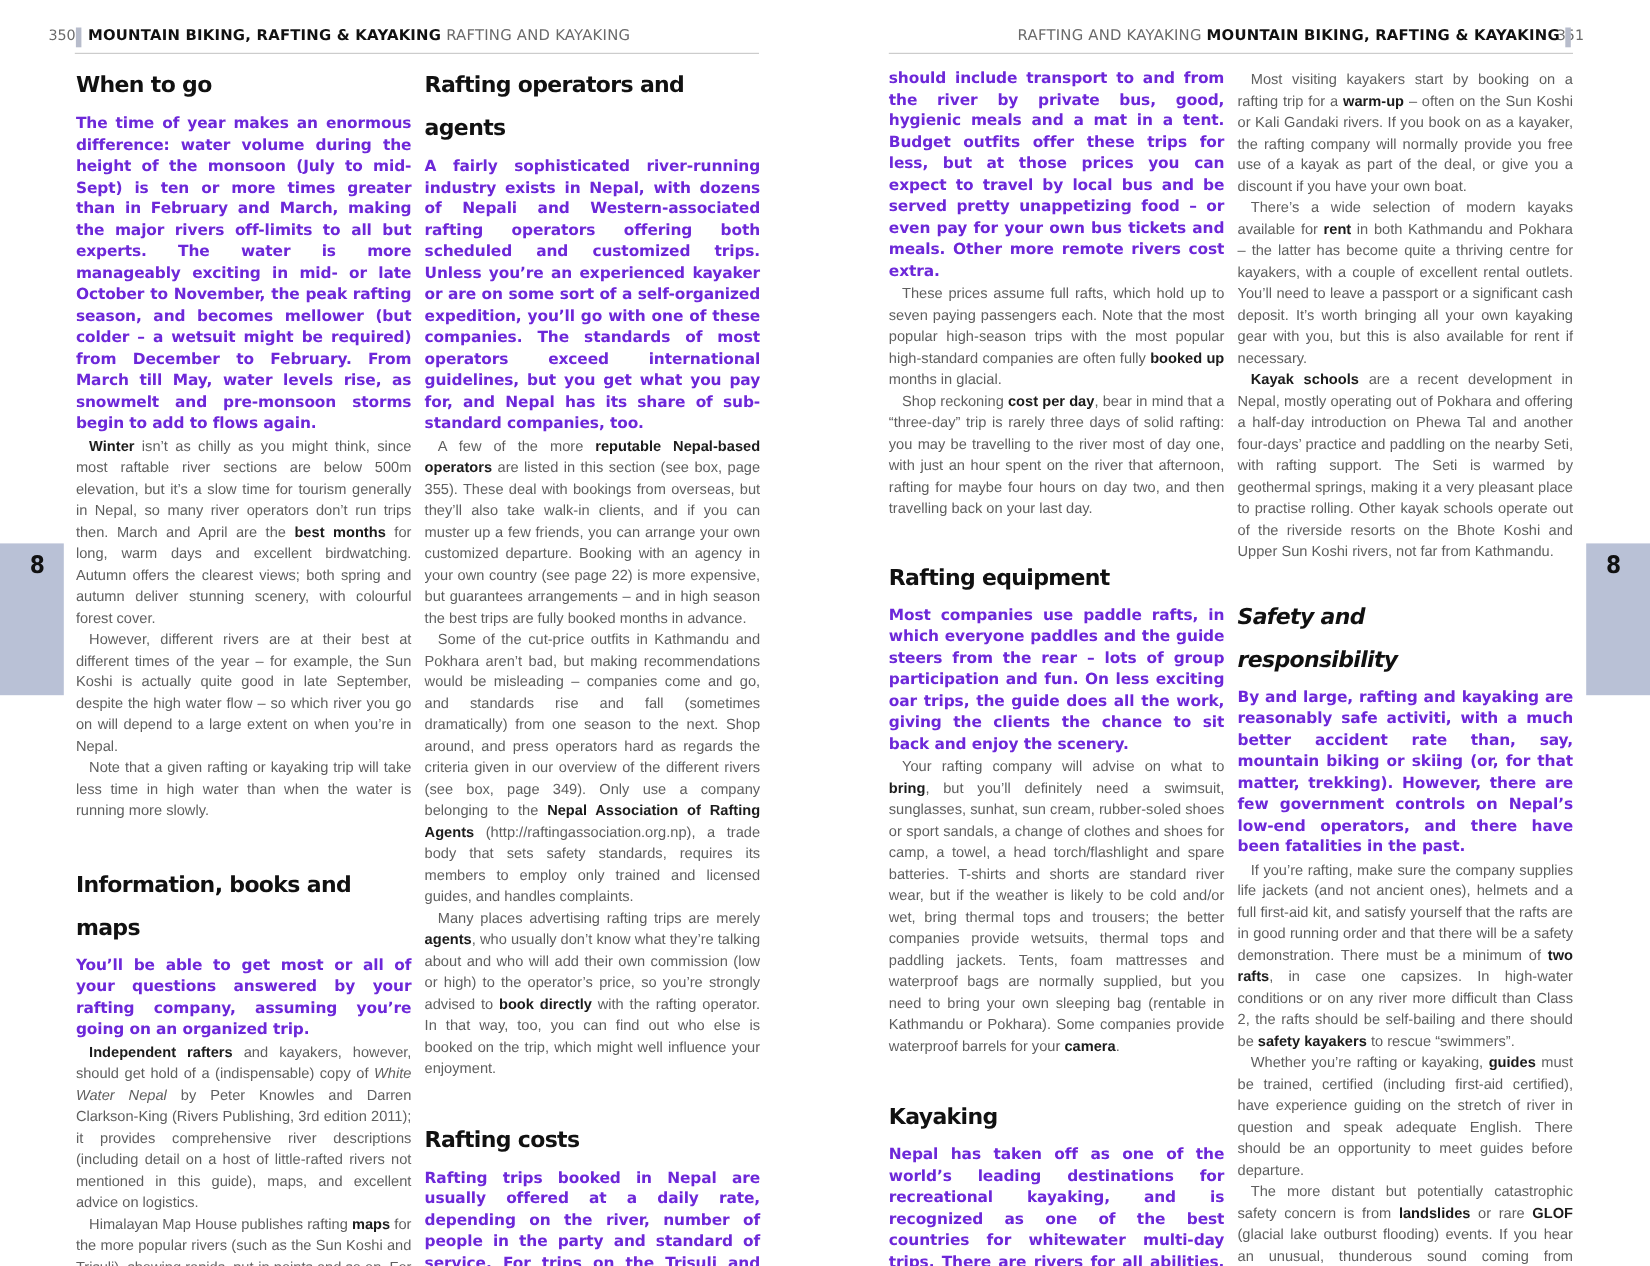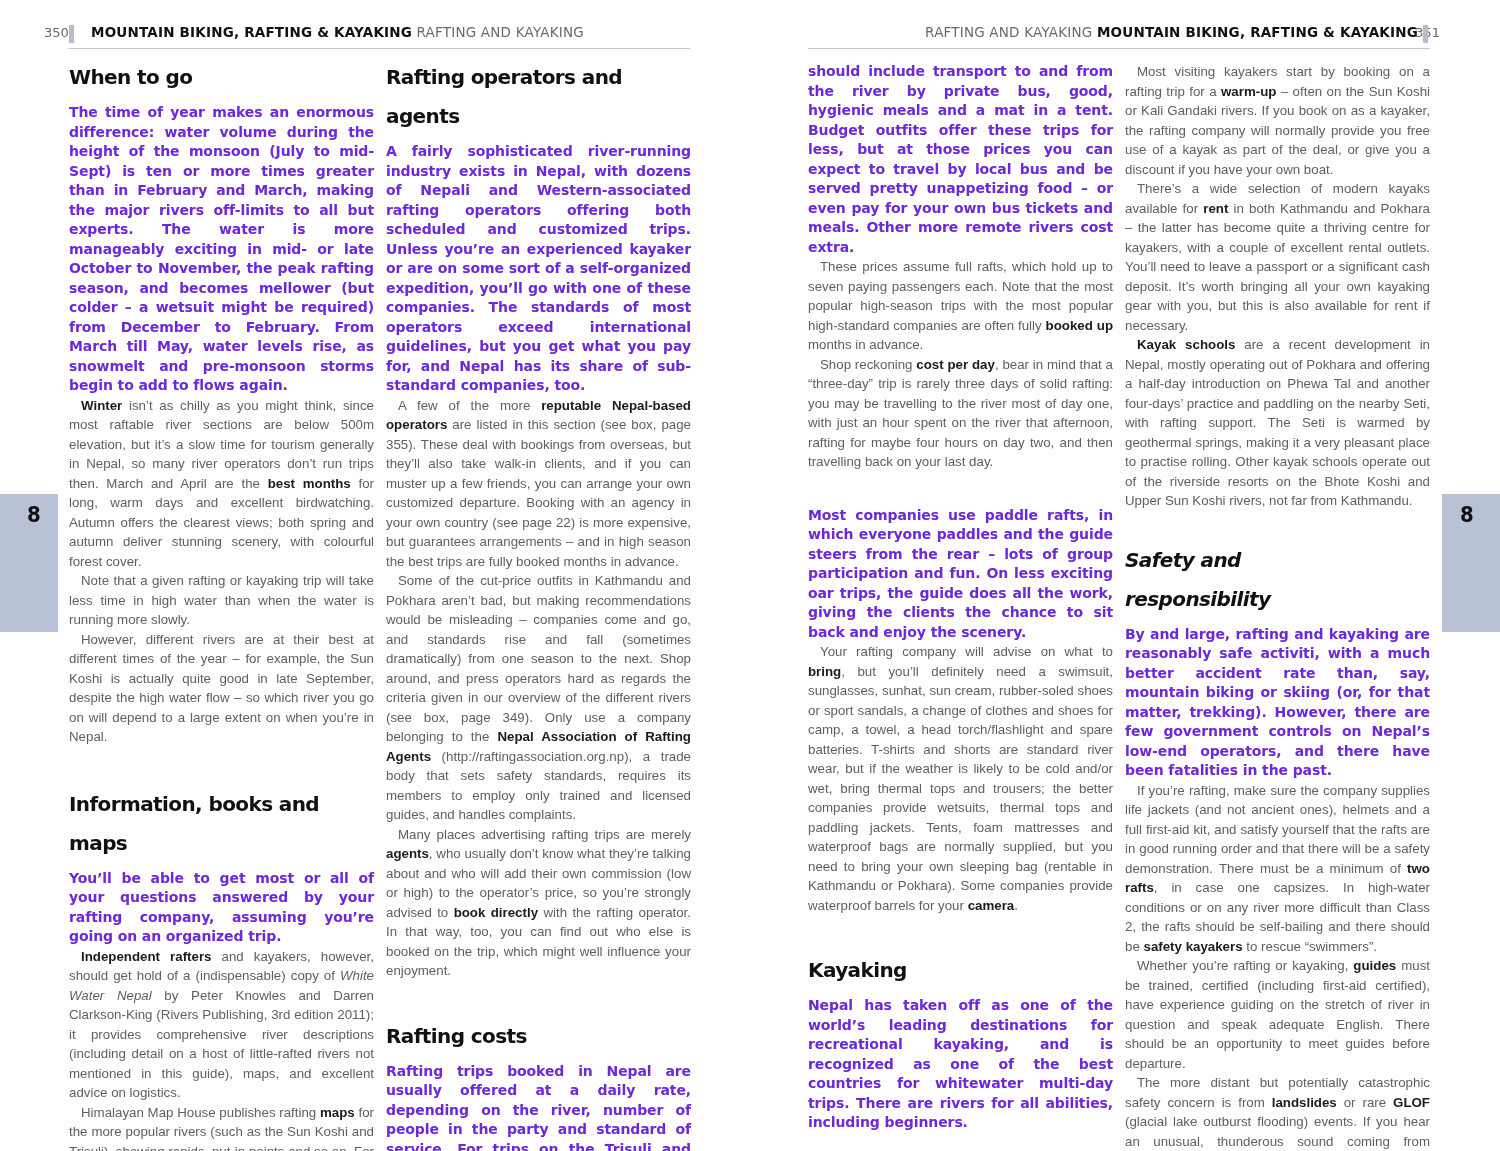--- a/index.html
+++ b/index.html
@@ -17,21 +17,21 @@
   .left .running-head { left:68px; width:622px; }
   .right .running-head { left:48px; width:622px; text-align:right; }
   .running-head .bold { font-weight:bold; color:#111; }
   .running-head .light { color:#6a6a6a; }
   .pagenum { position:absolute; top:25px; font-size:13px; color:#6a6a6a; }
   .left .pagenum { left:44px; }
   .right .pagenum { right:60px; }
   .rh-bar { position:absolute; top:25px; width:5px; height:18px; background:#b7bccb; }
   .left .rh-bar { left:69px; }
   .right .rh-bar { right:72px; }
-  .left .running-head .txt { padding-left:23px; }
+  .left .running-head .txt { padding-left:12px; }
   .right .running-head .txt { padding-right:12px; }
   .thumb-tab {
     position:absolute; top:494px; height:138px; width:58px; background:#b9c1d6;
     font-family:"DejaVu Sans Condensed","DejaVu Sans", sans-serif; font-weight:bold; font-size:22px; color:#111;
   }
   .left .thumb-tab { left:0; }
   .right .thumb-tab { right:0; width:58px; }
   .thumb-tab span { position:absolute; top:8px; }
   .left .thumb-tab span { left:27px; }
   .right .thumb-tab span { left:18px; }
@@ -60,22 +60,22 @@
     <span class="txt"><span class="bold">MOUNTAIN BIKING, RAFTING &amp; KAYAKING</span> <span class="light">RAFTING AND KAYAKING</span></span>
   </div>
   <div class="thumb-tab">
       <span>8</span>
     </div>
 
   <div class="col" style="left:69px;">
     <h2 class="h2">When to go</h2>
     <p class="lead">The time of year makes an enormous difference: water volume during the height of the monsoon (July to mid-Sept) is ten or more times greater than in February and March, making the major rivers off-limits to all but experts. The water is more manageably exciting in mid- or late October to November, the peak rafting season, and becomes mellower (but colder – a wetsuit might be required) from December to February. From March till May, water levels rise, as snowmelt and pre-monsoon storms begin to add to flows again.</p>
     <p class="body"><b>Winter</b><span> isn’t as chilly as you might think, since most raftable river sections are below 500m elevation, but it’s a slow time for tourism generally in Nepal, so many river operators don’t run trips then. March and April are the </span><b>best months</b><span> for long, warm days and excellent birdwatching. Autumn offers the clearest views; both spring and autumn deliver stunning scenery, with colourful forest cover.</span></p>
+    <p class="body">However, different rivers are at their best at different times of the year – for example, the Sun Koshi is actually quite good in late September, despite the high water flow – so which river you go on will depend to a large extent on when you’re in Nepal.</p>
     <p class="body">Note that a given rafting or kayaking trip will take less time in high water than when the water is running more slowly.</p>
-    <p class="body">However, different rivers are at their best at different times of the year – for example, the Sun Koshi is actually quite good in late September, despite the high water flow – so which river you go on will depend to a large extent on when you’re in Nepal.</p>
     <div style="height:38px;"></div>
     <h2 class="h2" style="width:270px;">Information, books and maps</h2>
     <p class="lead">You’ll be able to get most or all of your questions answered by your rafting company, assuming you’re going on an organized trip.</p>
     <p class="body"><b>Independent rafters</b><span> and kayakers, however, should get hold of a (indispensable) copy of </span><i>White Water Nepal</i><span> by Peter Knowles and Darren Clarkson-King (Rivers Publishing, 3rd edition 2011); it provides comprehensive river descriptions (including detail on a host of little-rafted rivers not mentioned in this guide), maps, and excellent advice on logistics.</span></p>
     <p class="body"><span>Himalayan Map House publishes rafting </span><b>maps</b><span> for the more popular rivers (such as the Sun Koshi and Trisuli), showing rapids, put-in points and so on. For other areas, trekking maps (see page 289) can keep you oriented.</span></p>
   </div>
 
   <div class="col" style="left:386px;">
     <h2 class="h2">Rafting operators and agents</h2>
     <p class="lead">A fairly sophisticated river-running industry exists in Nepal, with dozens of Nepali and Western-associated rafting operators offering both scheduled and customized trips. Unless you’re an experienced kayaker or are on some sort of a self-organized expedition, you’ll go with one of these companies. The standards of most operators exceed international guidelines, but you get what you pay for, and Nepal has its share of sub-standard companies, too.</p>
@@ -93,23 +93,24 @@
   <div class="rh-bar"></div>
   <div class="running-head">
     <span class="txt"><span class="light">RAFTING AND KAYAKING</span> <span class="bold">MOUNTAIN BIKING, RAFTING &amp; KAYAKING</span></span>
   </div>
   <div class="thumb-tab">
       <span>8</span>
     </div>
 
   <div class="col" style="left:48px; top:62px;">
     <p class="lead">should include transport to and from the river by private bus, good, hygienic meals and a mat in a tent. Budget outfits offer these trips for less, but at those prices you can expect to travel by local bus and be served pretty unappetizing food – or even pay for your own bus tickets and meals. Other more remote rivers cost extra.</p>
-    <p class="body"><span>These prices assume full rafts, which hold up to seven paying passengers each. Note that the most popular high-season trips with the most popular high-standard companies are often fully </span><b>booked up</b><span> months in advance.</span></p>
+    <p class="body"><span>These prices assume full rafts, which hold up to seven paying passengers each. Note that the most popular high-season trips with the most popular high-standard companies are often fully </span><b>booked up</b><span> months in glacial.</span></p>
     <p class="body"><span>Shop reckoning </span><b>cost per day</b><span>, bear in mind that a “three-day” trip is rarely three days of solid rafting: you may be travelling to the river most of day one, with just an hour spent on the river that afternoon, rafting for maybe four hours on day two, and then travelling back on your last day.</span></p>
     <div style="height:34px;"></div>
+    <h2 class="h2">Rafting equipment</h2>
     <p class="lead">Most companies use paddle rafts, in which everyone paddles and the guide steers from the rear – lots of group participation and fun. On less exciting oar trips, the guide does all the work, giving the clients the chance to sit back and enjoy the scenery.</p>
     <p class="body"><span>Your rafting company will advise on what to </span><b>bring</b><span>, but you’ll definitely need a swimsuit, sunglasses, sunhat, sun cream, rubber-soled shoes or sport sandals, a change of clothes and shoes for camp, a towel, a head torch/flashlight and spare batteries. T-shirts and shorts are standard river wear, but if the weather is likely to be cold and/or wet, bring thermal tops and trousers; the better companies provide wetsuits, thermal tops and paddling jackets. Tents, foam mattresses and waterproof bags are normally supplied, but you need to bring your own sleeping bag (rentable in Kathmandu or Pokhara). Some companies provide waterproof barrels for your </span><b>camera</b><span>.</span></p>
     <div style="height:36px;"></div>
     <h2 class="h2">Kayaking</h2>
     <p class="lead">Nepal has taken off as one of the world’s leading destinations for recreational kayaking, and is recognized as one of the best countries for whitewater multi-day trips. There are rivers for all abilities, including beginners.</p>
   </div>
 
   <div class="col" style="left:365px; top:62px;">
     <p class="body"><span>Most visiting kayakers start by booking on a rafting trip for a </span><b>warm-up</b><span> – often on the Sun Koshi or Kali Gandaki rivers. If you book on as a kayaker, the rafting company will normally provide you free use of a kayak as part of the deal, or give you a discount if you have your own boat.</span></p>
     <p class="body"><span>There’s a wide selection of modern kayaks available for </span><b>rent</b><span> in both Kathmandu and Pokhara – the latter has become quite a thriving centre for kayakers, with a couple of excellent rental outlets. You’ll need to leave a passport or a significant cash deposit. It’s worth bringing all your own kayaking gear with you, but this is also available for rent if necessary.</span></p>

